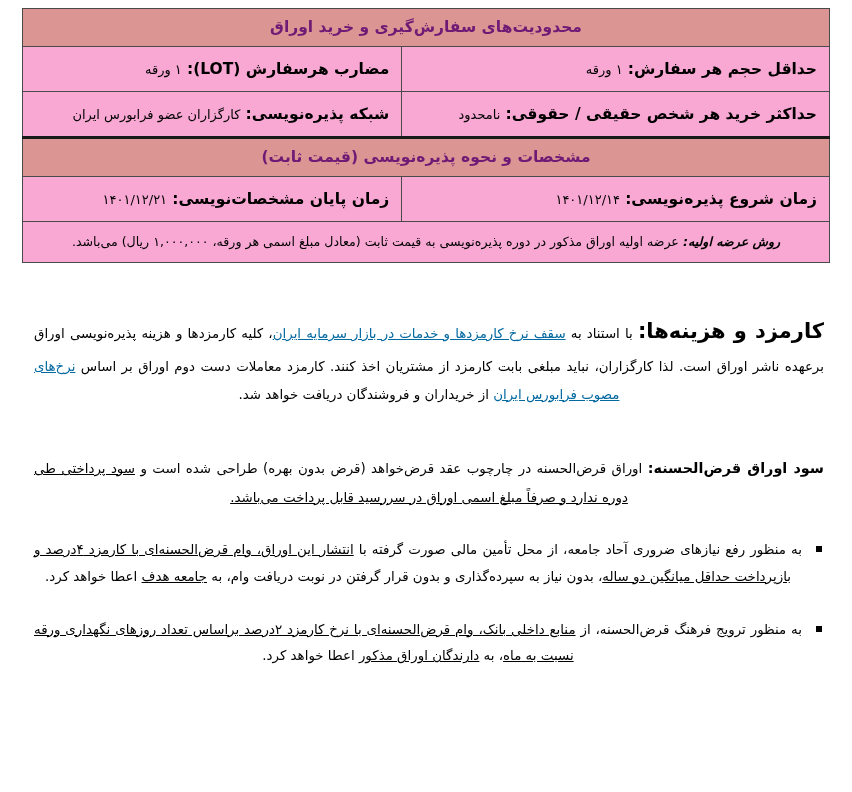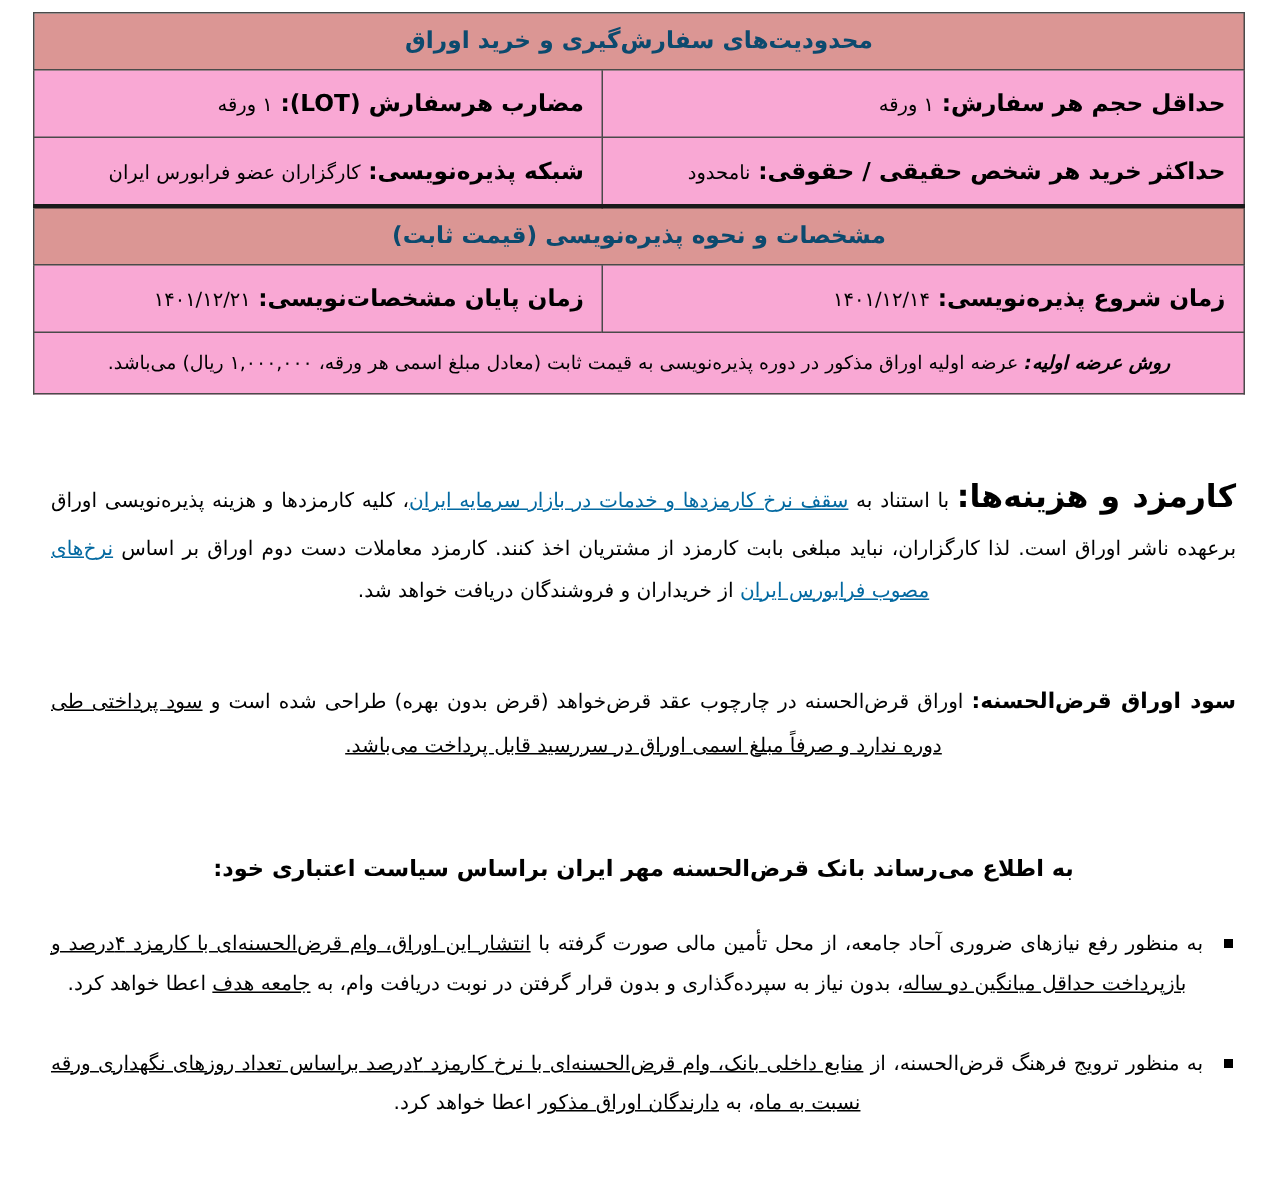--- a/index.html
+++ b/index.html
@@ -40,21 +40,21 @@
     height: 37px;
     text-align: center;
   }
   .band-row.second-band td {
     border-top: 3px solid #1a1a1a;
   }
   .band-title {
     font-size: 15.5px;
     font-weight: bold;
     letter-spacing: -0.1px;
-    color: #0c4a6e;
+    color: #701a75;
     line-height: 1.2;
   }
   .data-row td {
     height: 44px;
   }
   .cell-inner {
     padding: 0 12px;
     line-height: 1.45;
   }
   .cell-right { text-align: right; }
@@ -231,23 +231,20 @@
   <p class="para fee">
     <span class="para-head">کارمزد و هزینه‌ها:</span><span> با استناد به </span><a class="lnk" href="#">سقف نرخ کارمزدها و خدمات در بازار سرمایه ایران</a><span>، کلیه کارمزدها و هزینه پذیره‌نویسی اوراق برعهده ناشر اوراق است. لذا کارگزاران، نباید مبلغی بابت کارمزد از مشتریان اخذ کنند. کارمزد معاملات دست دوم اوراق بر اساس </span><a class="lnk" href="#">نرخ‌های مصوب فرابورس ایران</a><span> از خریداران و فروشندگان دریافت خواهد شد.</span>
   </p>
 
   <div class="gap-a"></div>
 
   <p class="para profit">
     <span class="profit-head">سود اوراق قرض‌الحسنه:</span><span> اوراق قرض‌الحسنه در چارچوب عقد قرض‌خواهد (قرض بدون بهره) طراحی شده است و </span><span class="u">سود پرداختی طی دوره ندارد و صرفاً مبلغ اسمی اوراق در سررسید قابل پرداخت می‌باشد.</span>
   </p>
 
-  <div class="announce">
-    <span>به اطلاع می‌رساند بانک قرض‌الحسنه مهر ایران براساس سیاست اعتباری خود:</span>
-  </div>
 
   <ul class="bullets">
     <li class="bullet-item">
       <span class="bullet-mark"></span><span>به منظور رفع نیازهای ضروری آحاد جامعه، از محل تأمین مالی صورت گرفته با </span><span class="u">انتشار این اوراق، وام قرض‌الحسنه‌ای با کارمزد ۴درصد و بازپرداخت حداقل میانگین دو ساله</span><span>، بدون نیاز به سپرده‌گذاری و بدون قرار گرفتن در نوبت دریافت وام، به </span><span class="u">جامعه هدف</span><span> اعطا خواهد کرد.</span>
     </li>
     <li class="bullet-item">
       <span class="bullet-mark"></span><span>به منظور ترویج فرهنگ قرض‌الحسنه، از </span><span class="u">منابع داخلی بانک، وام قرض‌الحسنه‌ای با نرخ کارمزد ۲درصد براساس تعداد روزهای نگهداری ورقه نسبت به ماه</span><span>، به </span><span class="u">دارندگان اوراق مذکور</span><span> اعطا خواهد کرد.</span>
     </li>
   </ul>
 

